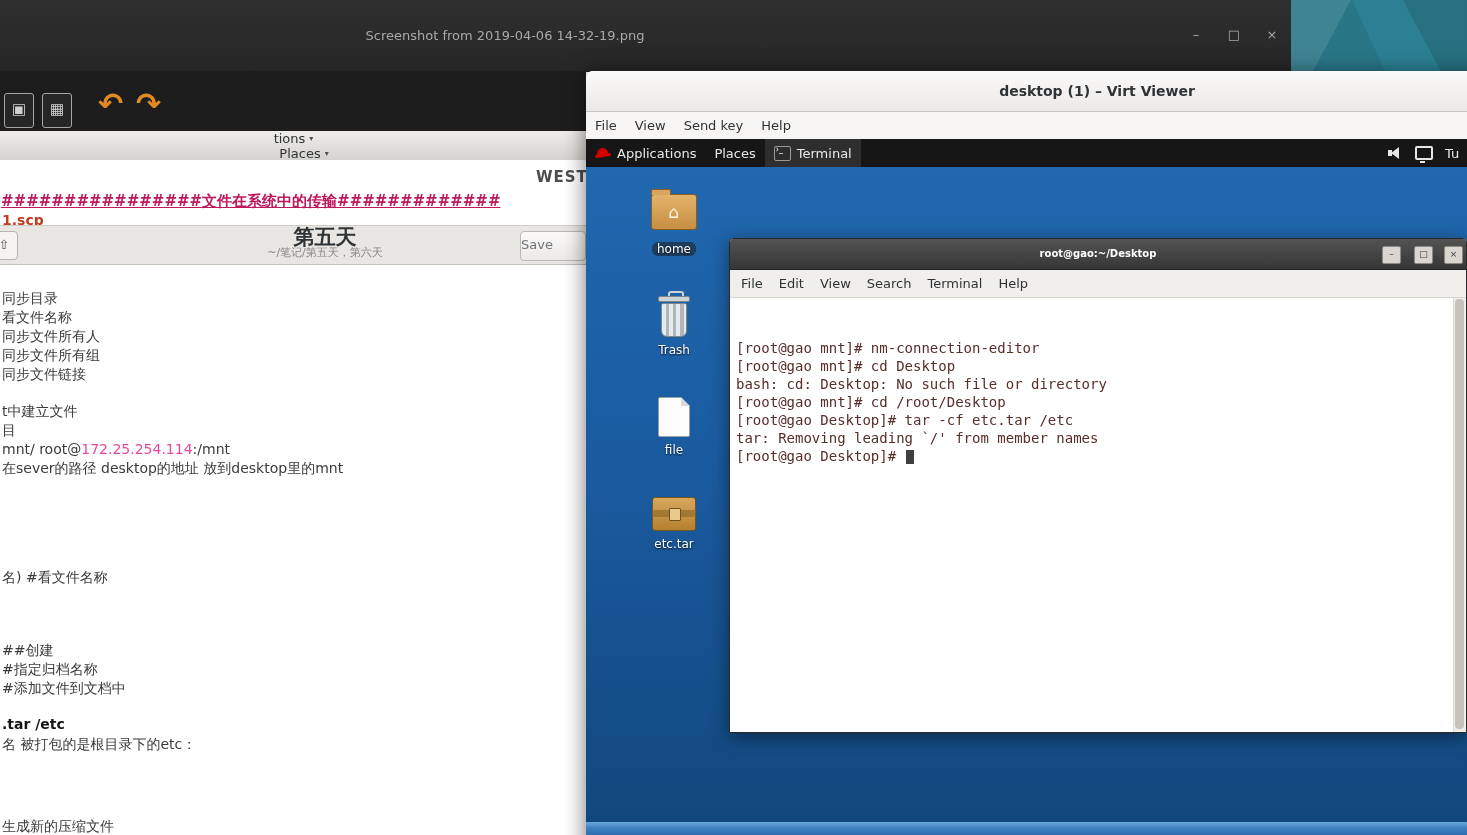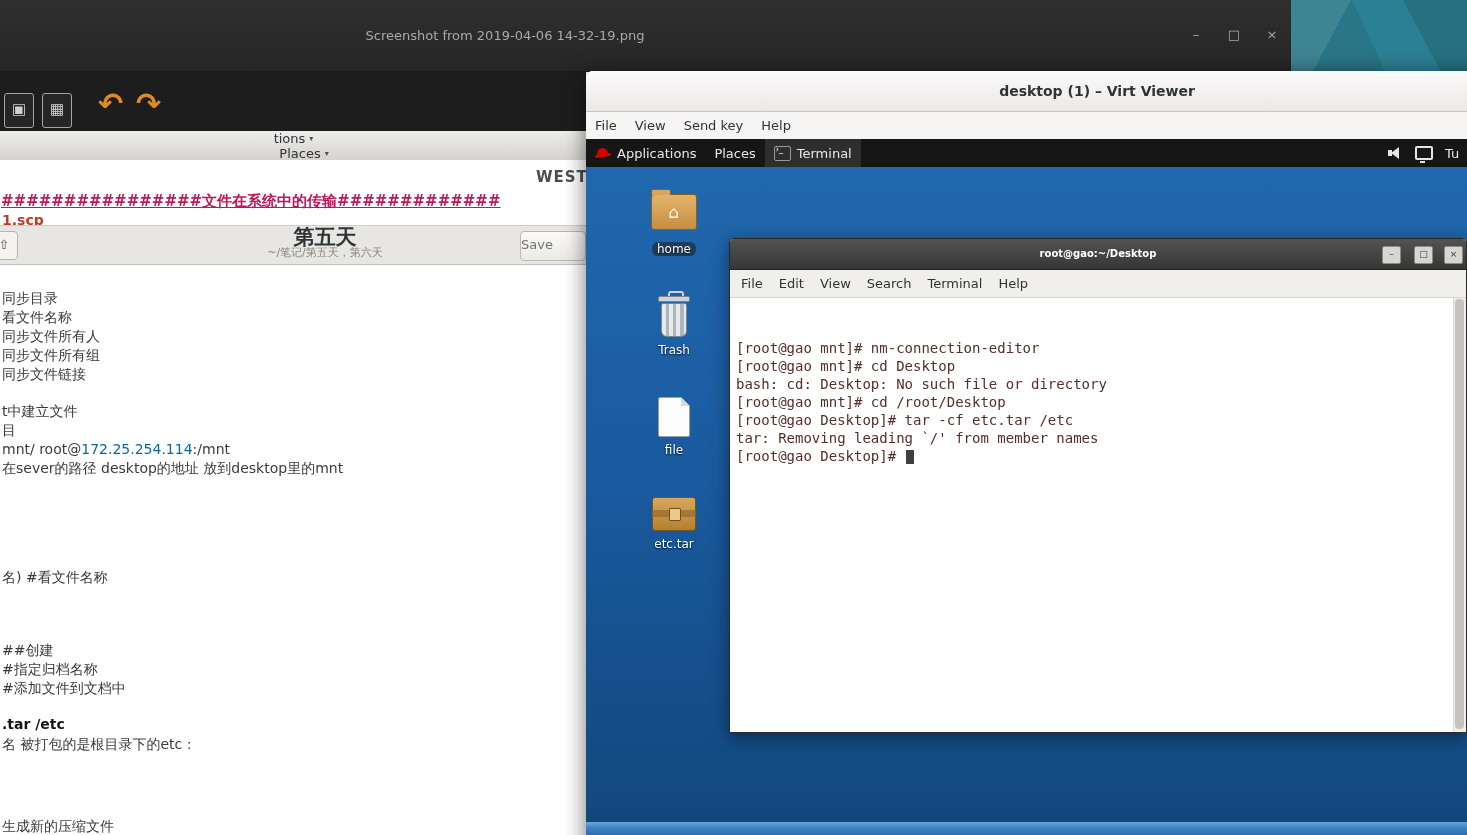--- a/index.html
+++ b/index.html
@@ -53,21 +53,21 @@
   .ed-open{position:absolute;left:-10px;top:5px;width:26px;height:27px;background:#f5f3f0;
     border:1px solid #b8b3ac;border-radius:4px;color:#555;font-size:13px;text-align:center;line-height:26px;}
   .ed-titlewrap{position:absolute;left:325px;top:3px;transform:translateX(-50%);text-align:center;white-space:nowrap;}
   .ed-title{font-size:21px;font-weight:bold;color:#2e3436;line-height:17px;}
   .ed-subtitle{font-size:11px;color:#8a8680;line-height:13px;}
   .ed-save{position:absolute;left:520px;top:5px;width:64px;height:28px;
     background:linear-gradient(#fbfaf9,#eceae6);border:1px solid #bcb7b0;border-radius:4px;
     color:#6e7377;font-size:13px;line-height:26px;}
   .doc-line{position:absolute;left:2px;white-space:nowrap;font-size:14px;color:#3b3b3b;line-height:19px;}
   .doc-line.bold{font-weight:bold;color:#151515;}
-  .doc-line .ip{color:#0369a1;}
+  .doc-line .ip{color:#ec4899;}
 
   
   .virt{position:absolute;left:586px;top:71px;width:1022px;height:790px;border-radius:7px 7px 0 0;
     box-shadow:0 3px 22px rgba(0,0,0,0.55);background:#f6f5f4;overflow:hidden;}
   .vw-titlebar{position:relative;height:40px;background:linear-gradient(#fbfafa,#ebe9e7);
     border-bottom:1px solid #c9c4be;}
   .vw-title{text-align:center;line-height:40px;font-size:14px;font-weight:600;color:#2e3436;}
   .vw-menubar{height:27px;background:#f6f5f4;border-bottom:1px solid #d8d4cf;
     display:flex;align-items:center;font-size:13px;color:#2e3436;}
   .vw-menu-item{padding:0 9px;}

